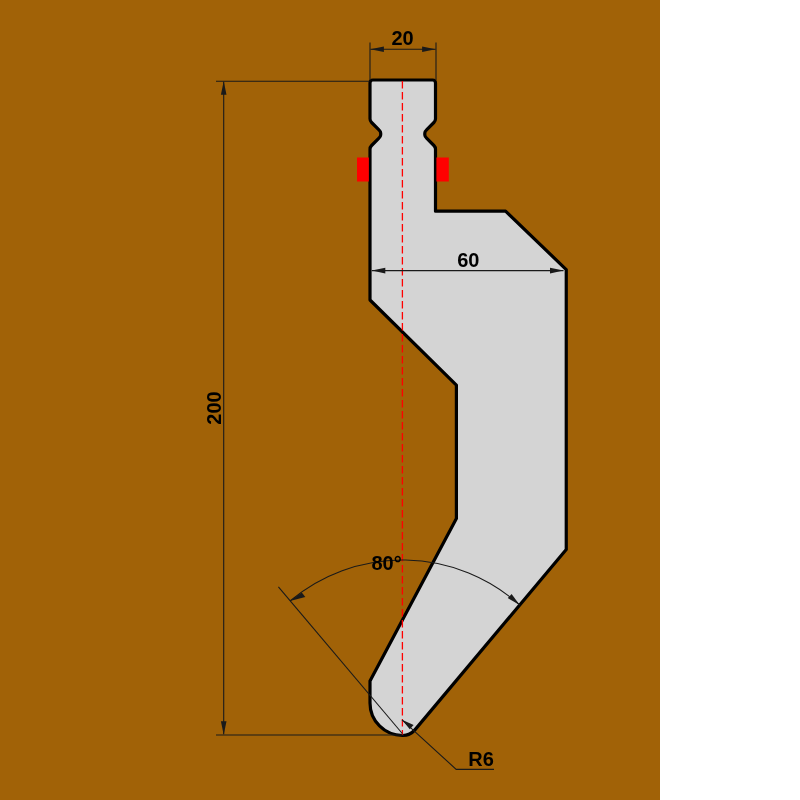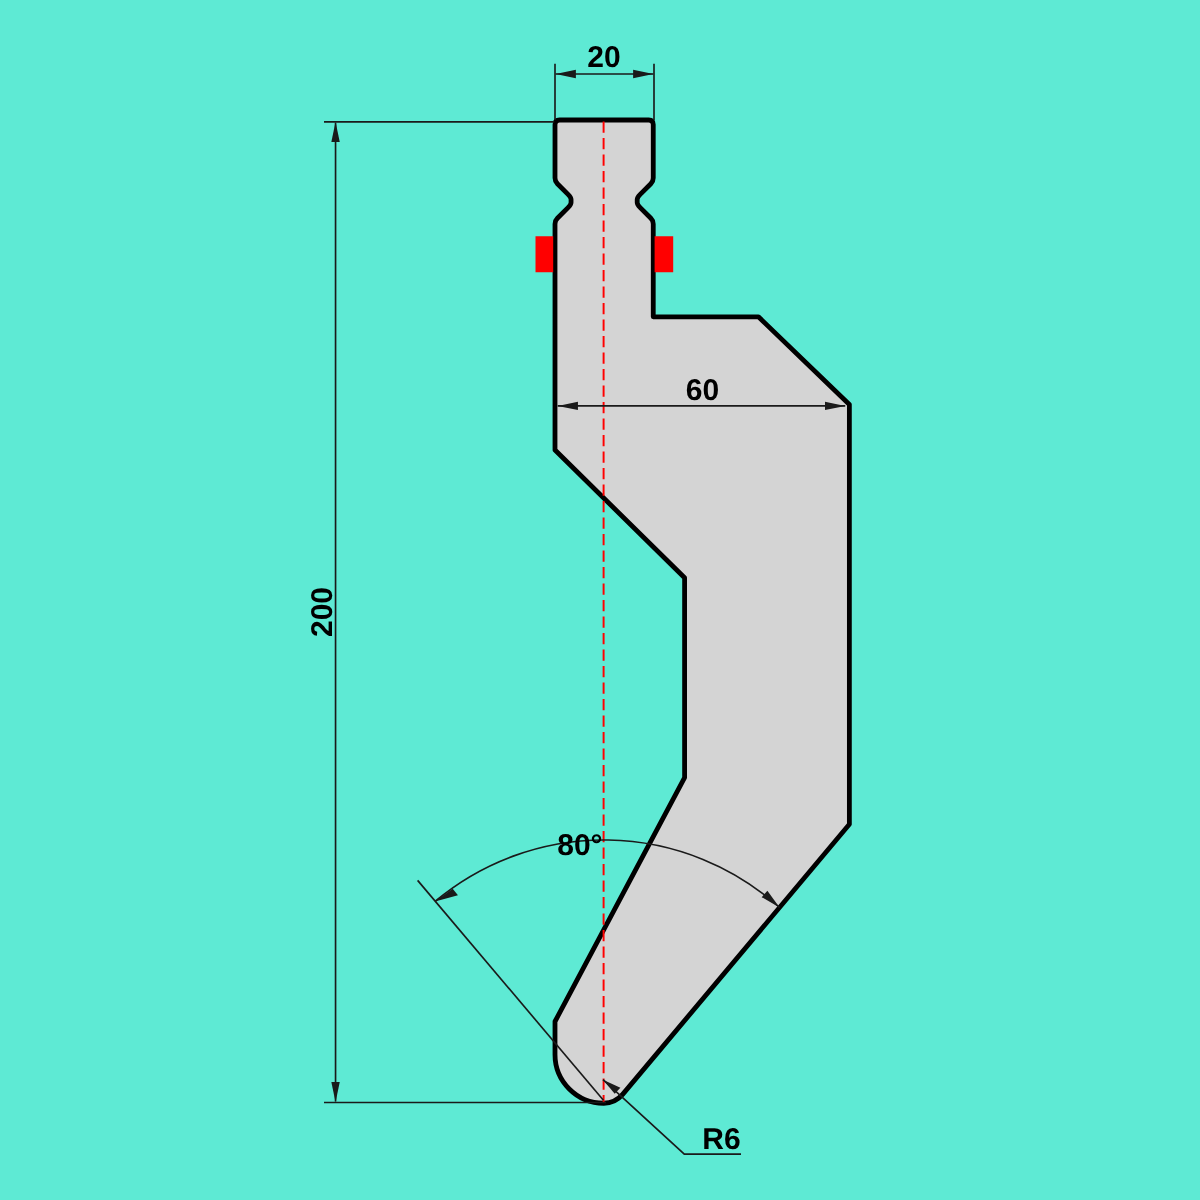--- a/index.html
+++ b/index.html
@@ -1,16 +1,16 @@
 <!DOCTYPE html>
 <html><head>
 <meta charset="utf-8">
 <style>
   html,body{margin:0;padding:0;background:#fff;}
-  .wrap{width:800px;height:800px;position:relative;background:#5eead4;}
+  .wrap{width:660px;height:800px;position:relative;background:#a16207;}
   svg{display:block;}
   text{font-family:"Liberation Sans",sans-serif;font-weight:bold;fill:#000;}
 </style>
 </head>
 <body>
 <div class="wrap">
 <svg width="800" height="800" viewBox="0 0 800 800">
 
   <path d="M 373 80
            L 432.5 80 Q 435.5 80 435.5 83

